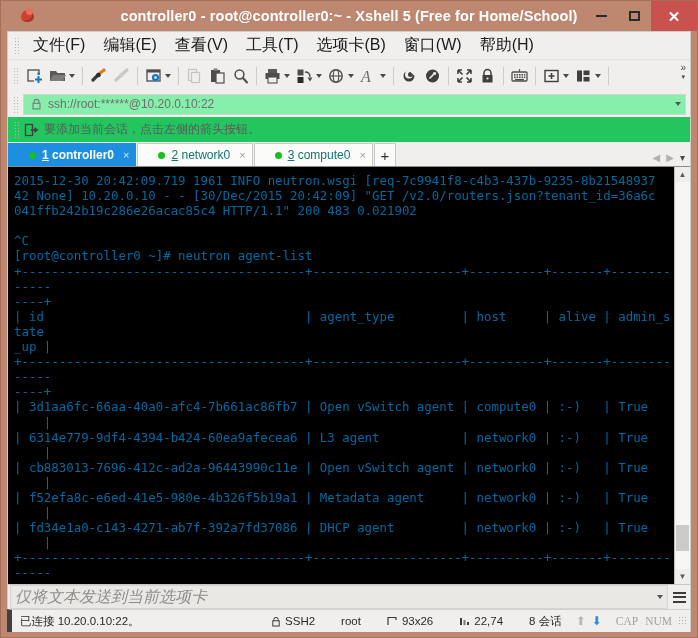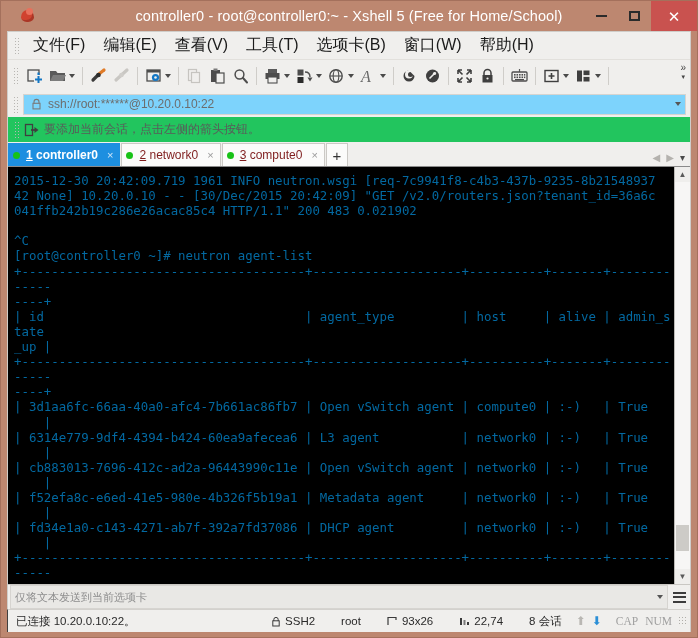--- a/index.html
+++ b/index.html
@@ -26,20 +26,21 @@
   }
 
   
   .titlebar {
     height: 30px;
     display: flex;
     align-items: center;
     position: relative;
     flex: 0 0 auto;
     padding-left: 16px;
+    font-weight: bold;
   }
   .app-logo {
     width: 18px; height: 18px;
     margin-left: 2px;
     position: relative;
     flex: 0 0 auto;
   }
   .app-logo .sh {
     position: absolute;
     left: 2px; top: 3px;
@@ -167,21 +168,21 @@
     height: 26px;
     display: flex;
     align-items: center;
     background: #f0efed;
     padding-left: 5px;
     flex: 0 0 auto;
   }
   .addrbox {
     flex: 1 1 auto;
     height: 19px;
-    background: #7dd3fc;
+    background: #86efac;
     border: 1px solid #d6d4d0;
     display: flex;
     align-items: center;
     padding: 0 4px;
     margin-right: 4px;
   }
   .lock-ico { width: 11px; height: 12px; margin: 0 6px 0 3px; flex: 0 0 auto; }
   .addr-text {
     font-size: 12px;
     color: #6d6d6d;
@@ -214,42 +215,42 @@
     display: flex;
     align-items: flex-end;
     background: #f0efed;
     flex: 0 0 auto;
     position: relative;
   }
   .tab {
     height: 23px;
     display: flex;
     align-items: center;
-    padding: 0 6px 0 4px;
+    padding: 0 6px 0 20px;
     background: #fbfbfa;
     border: 1px solid #cbc9c5;
     border-bottom: none;
     margin-right: 1px;
     box-sizing: border-box;
   }
   .tab.active {
     background: #1d8fe0;
     border-color: #1d8fe0;
     color: #fff;
   }
   .tab-dot {
     width: 7px; height: 7px;
     border-radius: 50%;
     background: #17c217;
     margin-right: 6px;
     flex: 0 0 auto;
   }
   .tab-label {
     font-size: 12px;
-    color: #7f1d1d;
+    color: #0f766e;
     white-space: nowrap;
   }
   .tab.active .tab-label { color: #ffffff; font-weight: bold; }
   .tab-label .num { text-decoration: underline; }
   .tab-x {
     margin-left: 9px;
     font-size: 11px;
     color: #9a9a9a;
   }
   .tab.active .tab-x { color: #cfe6f8; }
@@ -333,21 +334,21 @@
   .sendbox {
     flex: 1 1 auto;
     height: 22px;
     display: flex;
     align-items: center;
     background: #e9e8e5;
     border: 1px solid #d6d4d0;
     margin: 0 0 0 2px;
     padding: 0 4px;
   }
-  .send-ph { font-size: 11px; color: #8d8d8d; }
+  .send-ph { font-size: 16px; color: #8d8d8d; font-style: italic; }
   .send-caret {
     margin-left: auto;
     width: 0; height: 0;
     border-left: 3.5px solid transparent;
     border-right: 3.5px solid transparent;
     border-top: 4px solid #555;
   }
   .hamburger {
     width: 22px; height: 22px;
     display: flex; flex-direction: column;
@@ -361,21 +362,21 @@
     height: 22px;
     display: flex;
     align-items: center;
     background: #f0efed;
     border-top: 1px solid #d3d1cd;
     font-size: 11.5px;
     color: #2a2a2a;
     flex: 0 0 auto;
     padding-left: 8px;
     margin: 0 6px 0 6px;
-    border-left: 1px solid #404040;
+    border-left: 5px solid #404040;
     border-right: 1px solid #cfcdc9;
   }
   .st-seg { display: flex; align-items: center; white-space: nowrap; }
   .st-conn { flex: 0 0 auto; }
   .st-spacer { flex: 1 1 auto; }
   .st-gap { width: 26px; }
   .st-lock { width: 10px; height: 11px; margin-right: 4px; }
   .st-caps { color: #a0a0a0; font-family: Liberation Serif, serif; }
   .arrow-up, .arrow-dn { font-size: 12px; }
   .arrow-up { color: #b9b7b3; }

